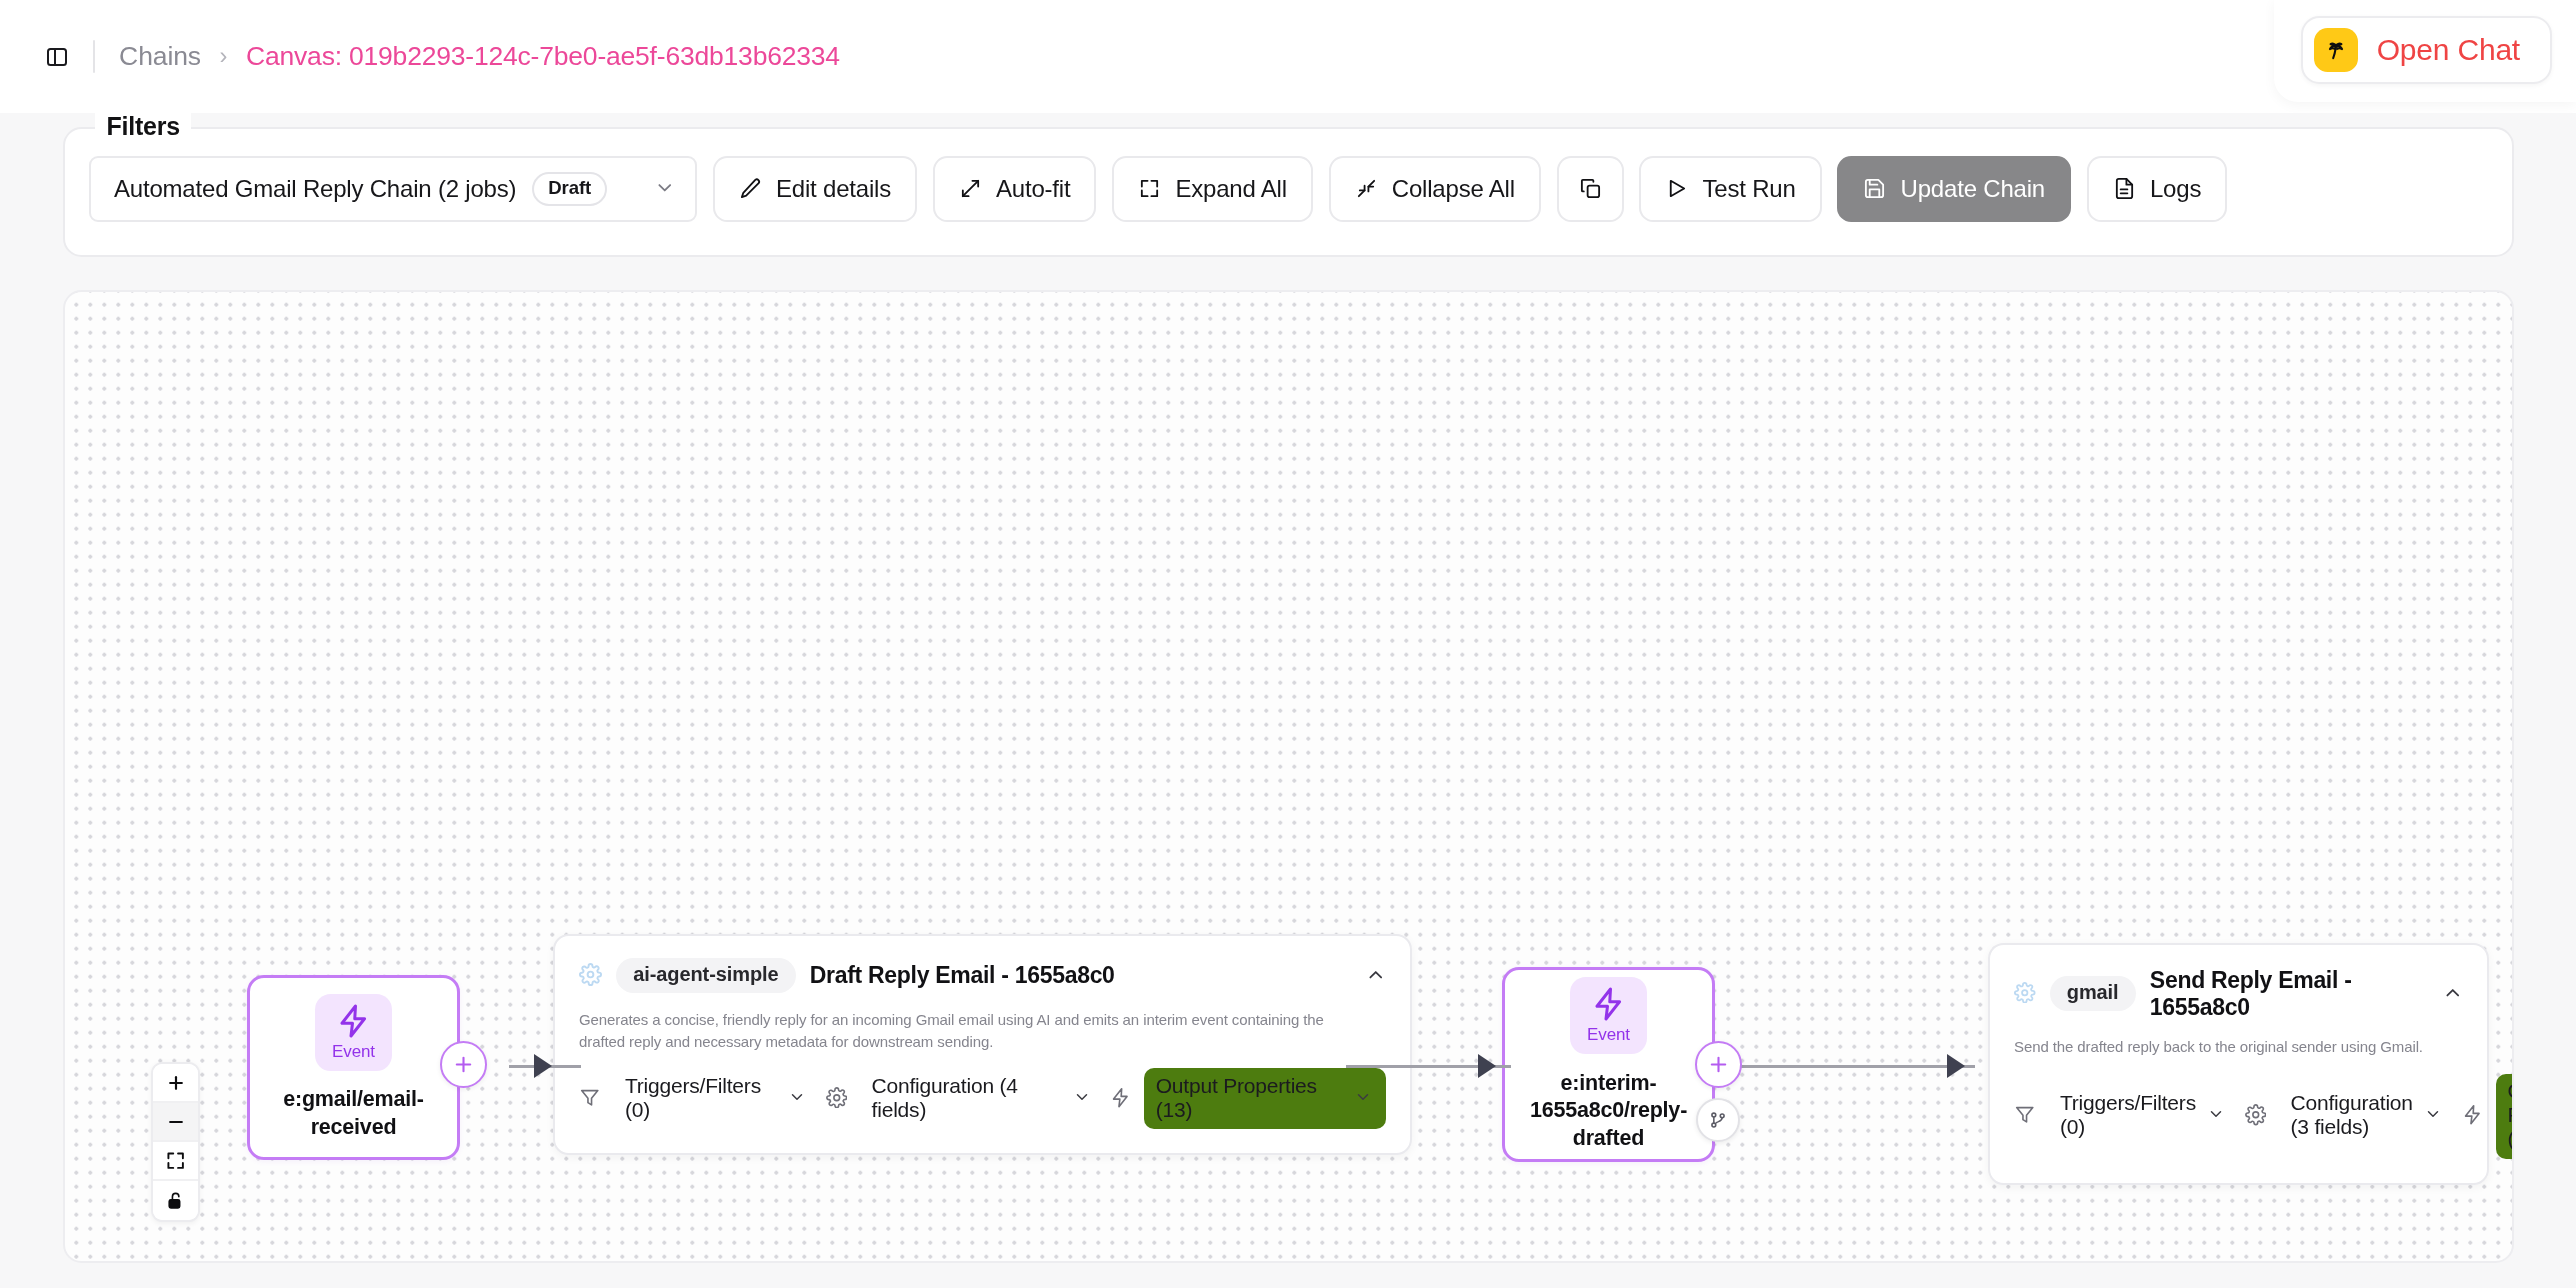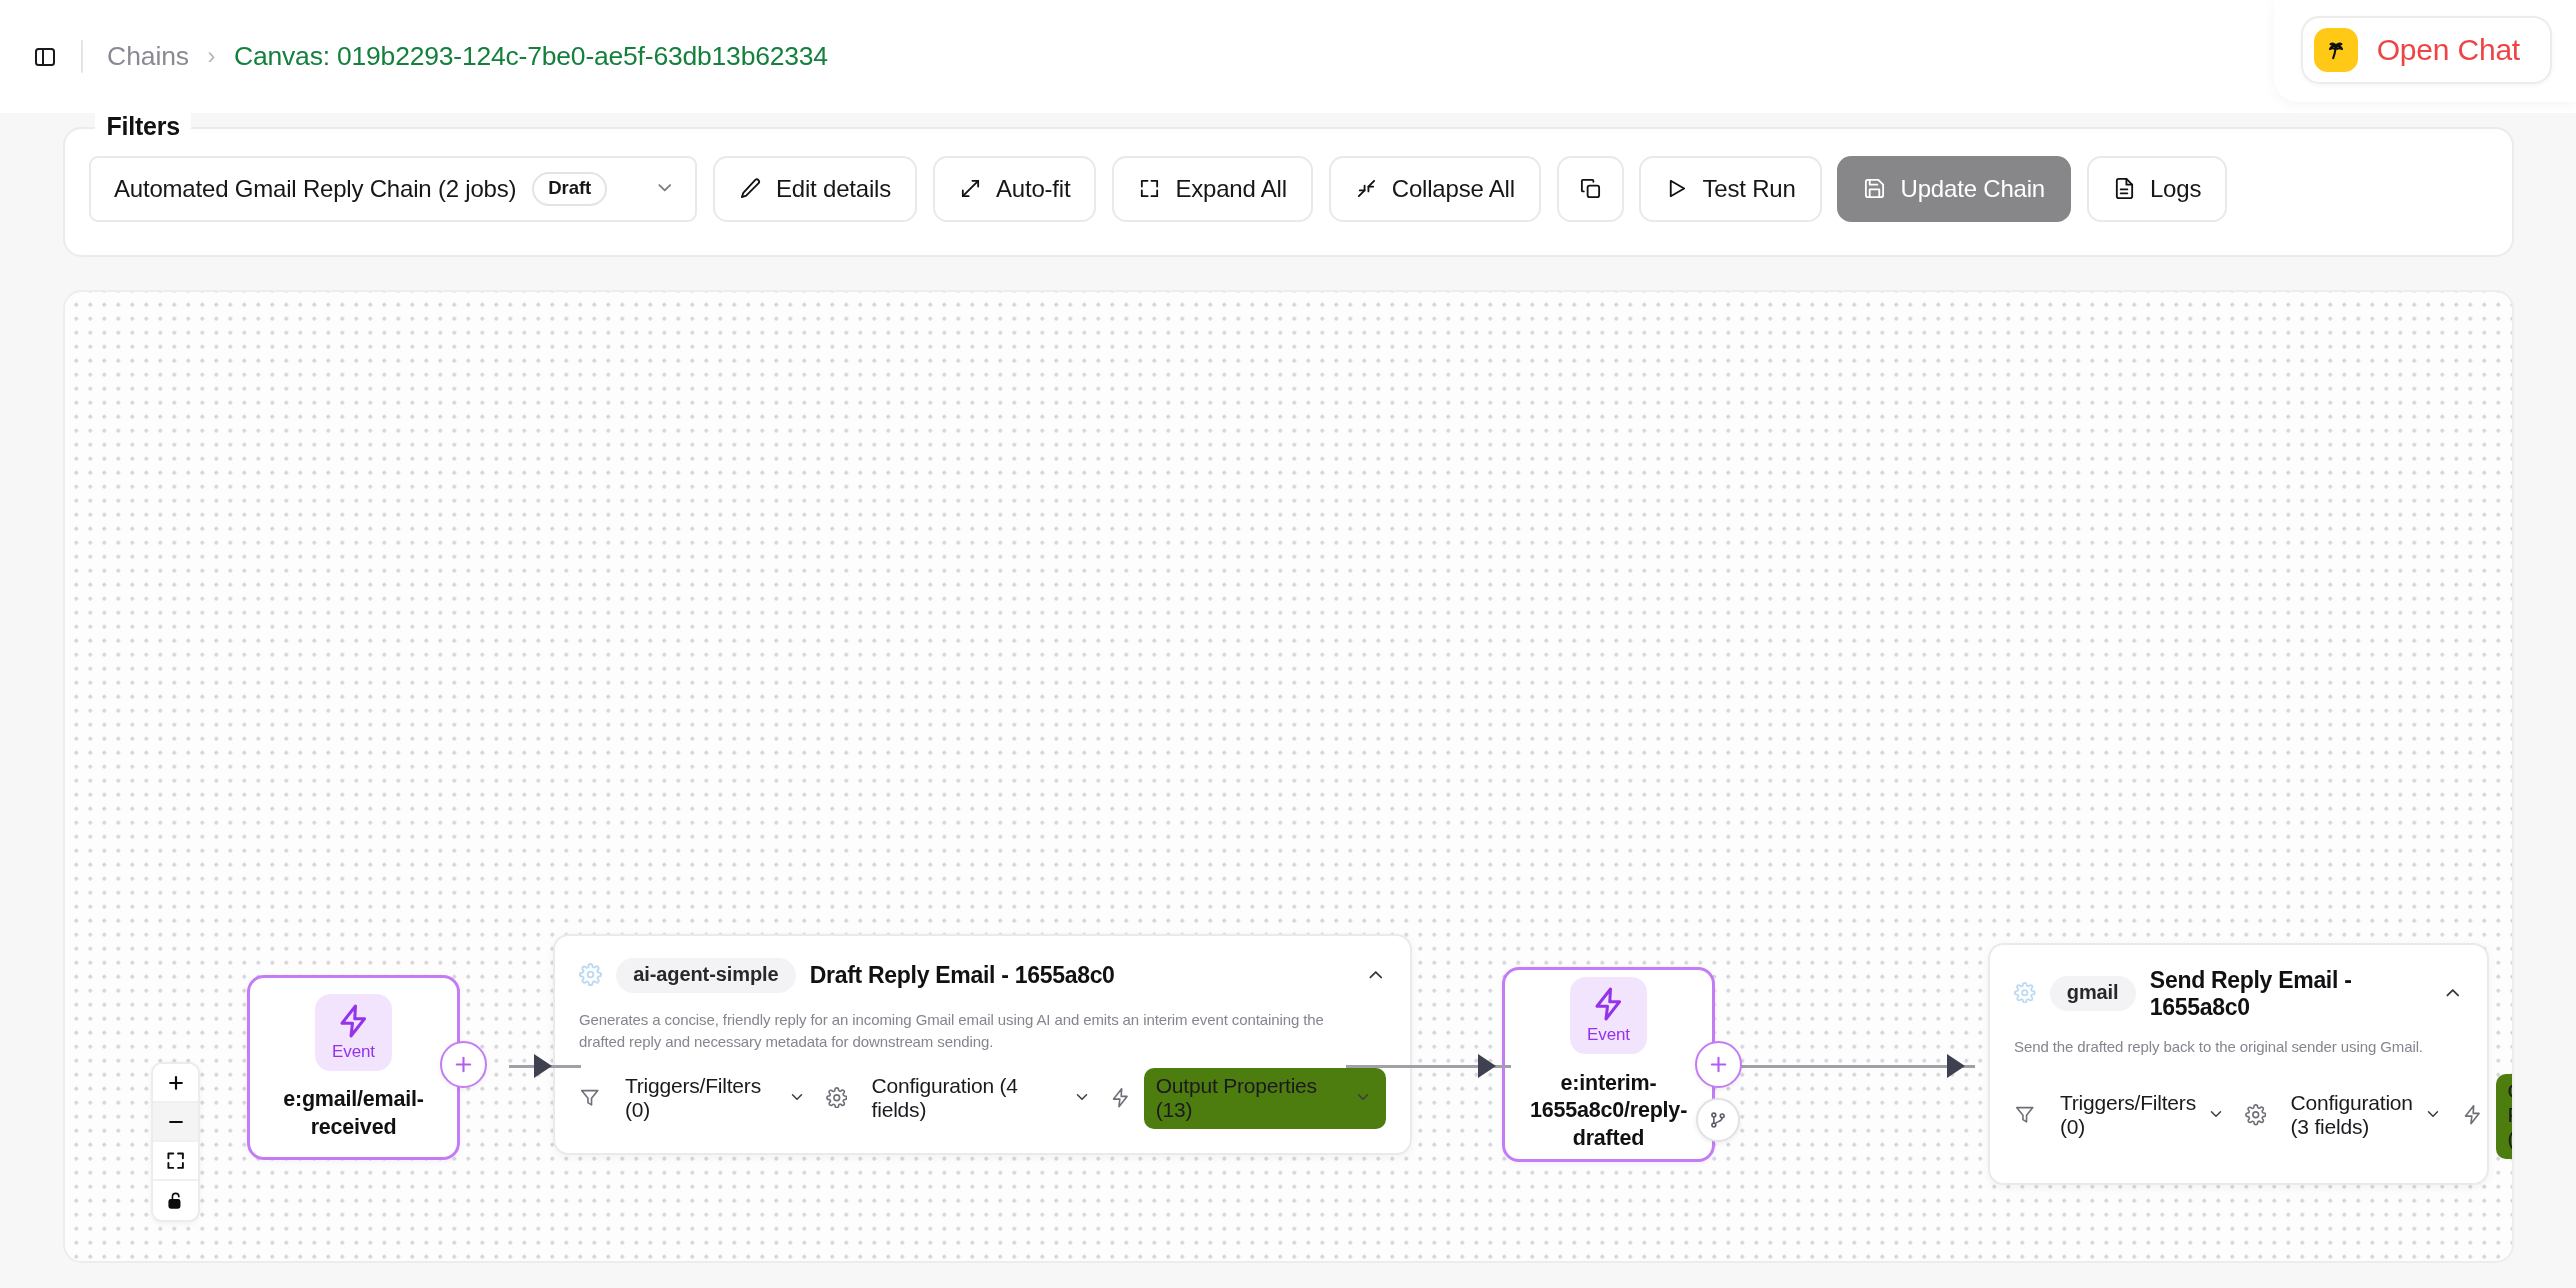--- a/index.html
+++ b/index.html
@@ -8,33 +8,33 @@
     background: #f7f7f8;
     font-family: "Liberation Sans", sans-serif;
     overflow: hidden;
   }
 
   
   .topbar {
     position: absolute; left: 0; top: 0; width: 2576px; height: 113px;
     background: #ffffff;
     display: flex; align-items: center;
-    padding-left: 28px;
+    padding-left: 40px;
   }
   .sidebar-toggle {
     width: 33px; height: 33px;
     display: flex; align-items: center; justify-content: center;
     border-radius: 7.2px; cursor: pointer;
   }
   .vdivider { width: 2.1px; height: 33px; background: #e4e4e7; margin: 0 24px 0 20px; border-radius: 1.4px; }
   .crumb {
     font-size: 26.5px; color: #8a8a93; letter-spacing: -0.1px; cursor: pointer;
   }
   .crumb-sep { font-size: 23.6px; color: #b4b4bb; margin: 0 18.6px; }
-  .crumb-current { font-size: 26.5px; color: #15803d; letter-spacing: -0.2px; }
+  .crumb-current { font-size: 26.5px; color: #ec4899; letter-spacing: -0.2px; }
 
   
   .openchat-wrap {
     position: absolute; right: 0; top: 0;
     background: #ffffff;
     border-bottom-left-radius: 24px;
     padding: 15.7px 24px 18.6px 27px;
     box-shadow: 0 2.9px 13px rgba(0,0,0,0.045);
   }
   .openchat {

